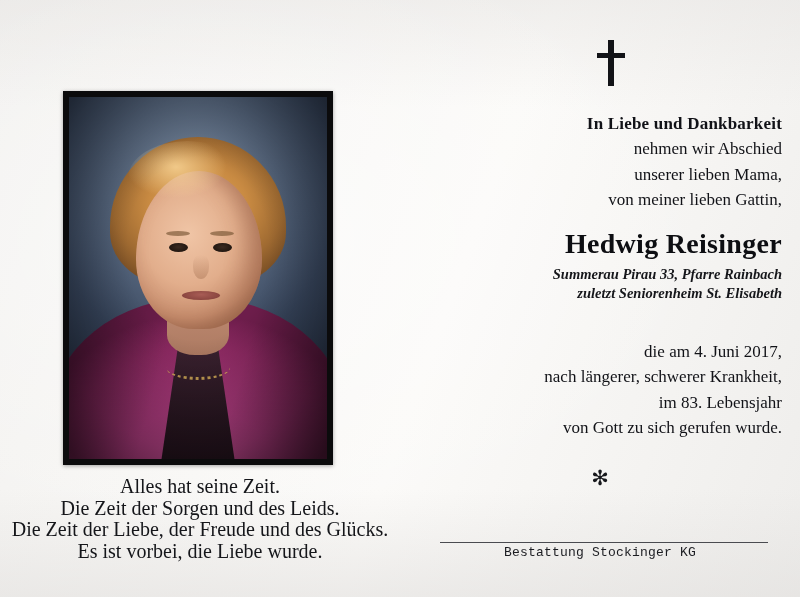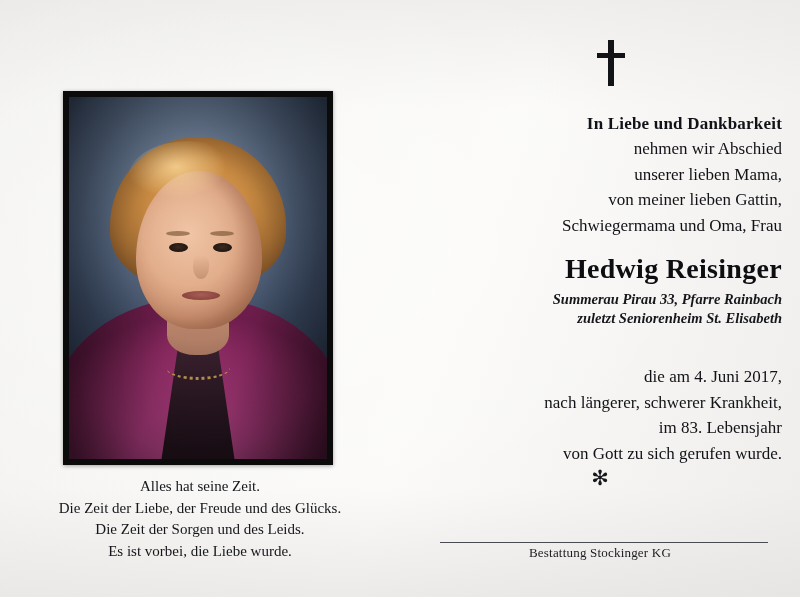--- a/index.html
+++ b/index.html
@@ -195,21 +195,21 @@
     border-radius: 50%;
     opacity: 0.9;
   }
   #left-verse {
     position: absolute;
     left: 0;
     top: 476px;
     width: 400px;
     text-align: center;
     font-family: "Liberation Serif", serif;
-    font-size: 15px;
+    font-size: 20px;
     line-height: 21.5px;
     color: #15161a;
   }
   #left-verse .vline { display: block; white-space: nowrap; }
   
   #right-panel {
     position: absolute;
     left: 400px;
     top: 0;
     width: 400px;
@@ -294,21 +294,21 @@
     width: 328px;
     height: 1px;
     background: #4a4b50;
   }
   #footer-text {
     position: absolute;
     left: 18px;
     top: 545px;
     width: 364px;
     text-align: center;
-    font-family: Liberation Serif, serif;
+    font-family: Liberation Mono, monospace;
     font-size: 13px;
     letter-spacing: 0.2px;
     color: #1b1c21;
   }
 </style>
 </head>
 <body>
 
 <div id="card">
 
@@ -332,42 +332,41 @@
         <div class="eye" id="eye-right"></div>
         <div id="nose"></div>
         <div id="mouth"></div>
         <div id="necklace"></div>
         <div id="photo-vig"></div>
       </div>
     </div>
 
     <div id="left-verse">
       <span class="vline">Alles hat seine Zeit.</span>
+      <span class="vline">Die Zeit der Sorgen und des Leids.</span>
       <span class="vline">Die Zeit der Liebe, der Freude und des Glücks.</span>
-      <span class="vline">Die Zeit der Sorgen und des Leids.</span>
       <span class="vline">Es ist vorbei, die Liebe wurde.</span>
     </div>
 
   </div>
 
   <div id="right-panel">
 
     <div id="cross">
       <div class="bar-v"></div>
       <div class="bar-h"></div>
     </div>
 
     <div id="memorial-text">
       <div id="intro-line">In Liebe und Dankbarkeit</div>
 
       <div>
         <span class="body-line">nehmen wir Abschied</span>
         <span class="body-line">unserer lieben Mama,</span>
         <span class="body-line">von meiner lieben Gattin,</span>
-        <span class="body-line">Schwiegermama und Oma, Frau</span>
       </div>
 
       <div id="deceased-name">Hedwig Reisinger</div>
 
       <div id="addr-block">
         <span class="addr-line">Summerau Pirau 33, Pfarre Rainbach</span>
         <span class="addr-line">zuletzt Seniorenheim St. Elisabeth</span>
       </div>
 
       <div id="date-block">

